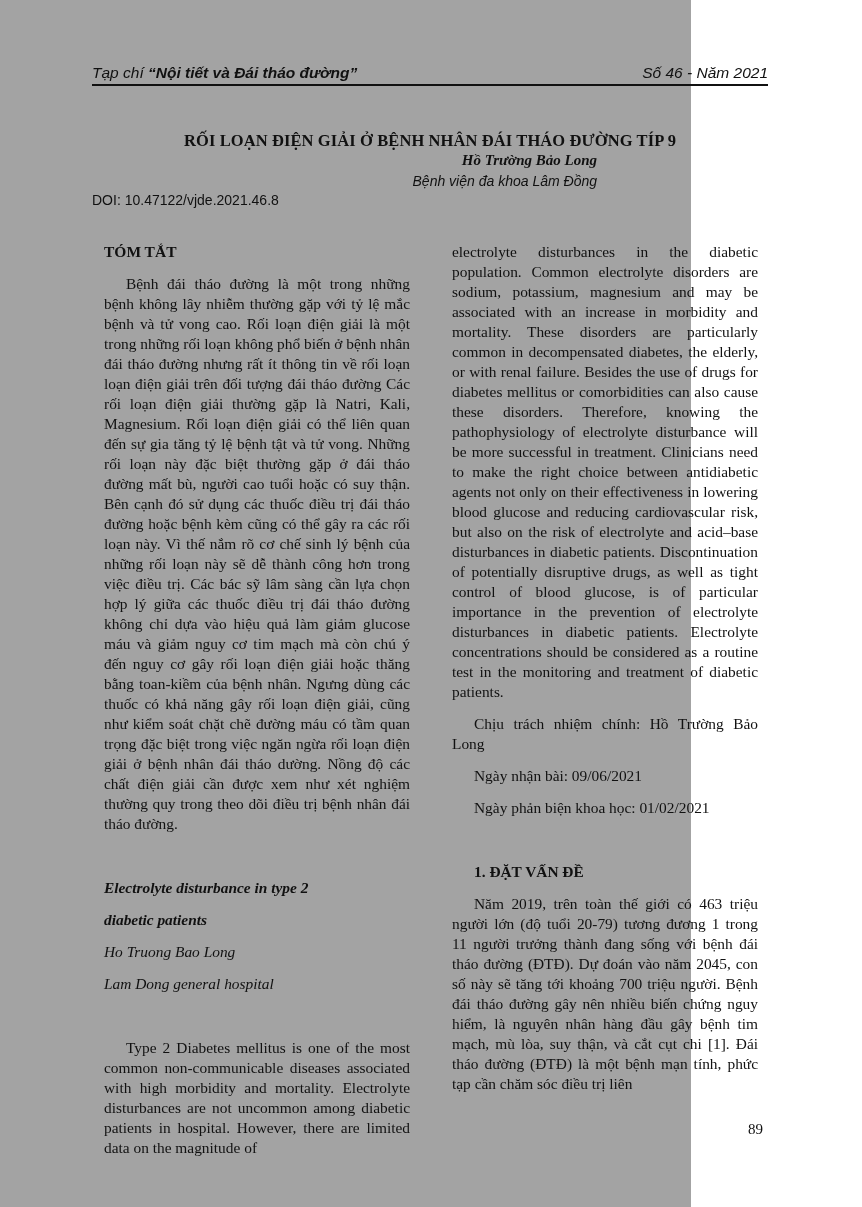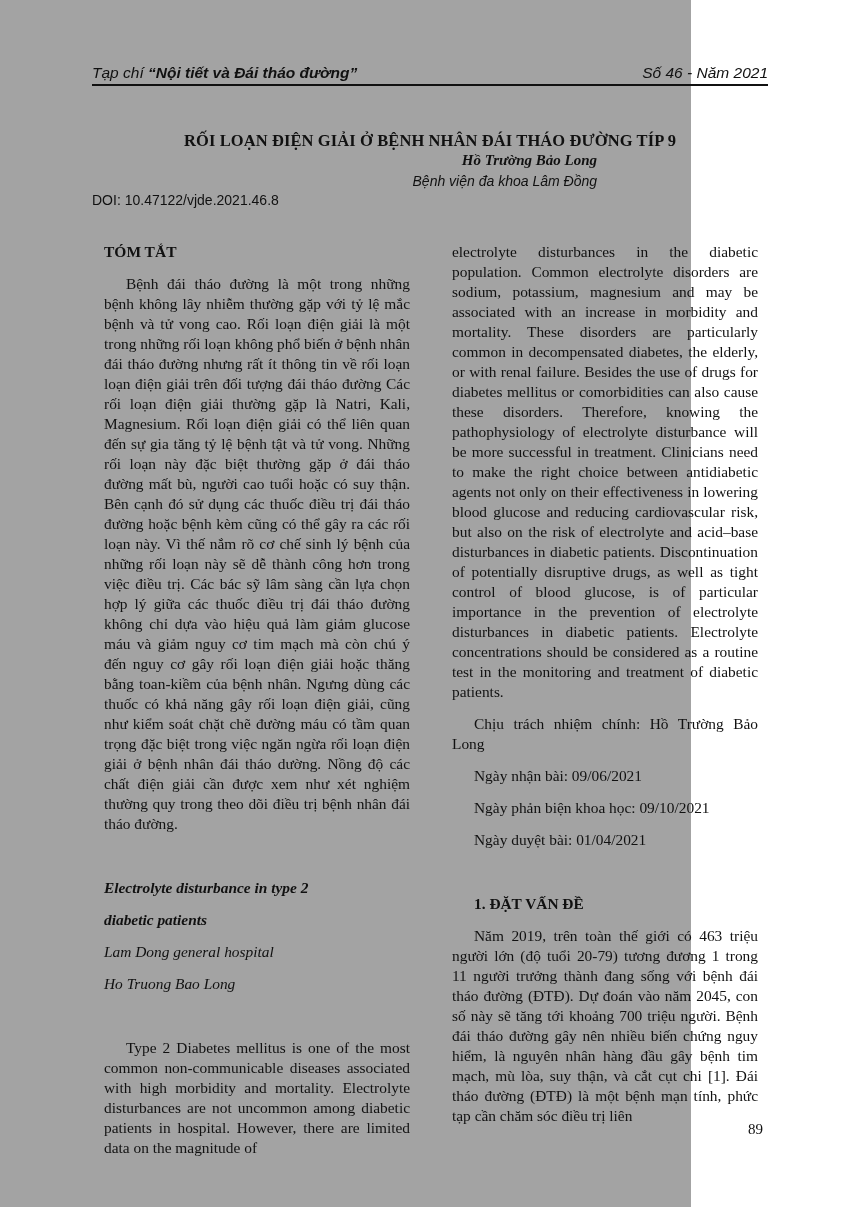--- a/index.html
+++ b/index.html
@@ -68,32 +68,31 @@
   <div class="affil">Bệnh viện đa khoa Lâm Đồng</div>
   <div class="doi">DOI: 10.47122/vjde.2021.46.8</div>
 
   <div class="col left">
     <p class="heading-center">TÓM TẮT</p>
     <p class="indent">Bệnh đái tháo đường là một trong những bệnh không lây nhiễm thường gặp với tỷ lệ mắc bệnh và tử vong cao. Rối loạn điện giải là một trong những rối loạn không phổ biến ở bệnh nhân đái tháo đường nhưng rất ít thông tin về rối loạn loạn điện giải trên đối tượng đái tháo đường Các rối loạn điện giải thường gặp là Natri, Kali, Magnesium. Rối loạn điện giải có thể liên quan đến sự gia tăng tỷ lệ bệnh tật và tử vong. Những rối loạn này đặc biệt thường gặp ở đái tháo đường mất bù, người cao tuổi hoặc có suy thận. Bên cạnh đó sử dụng các thuốc điều trị đái tháo đường hoặc bệnh kèm cũng có thể gây ra các rối loạn này. Vì thế nắm rõ cơ chế sinh lý bệnh của những rối loạn này sẽ dễ thành công hơn trong việc điều trị. Các bác sỹ lâm sàng cần lựa chọn hợp lý giữa các thuốc điều trị đái tháo đường không chỉ dựa vào hiệu quả làm giảm glucose máu và giảm nguy cơ tim mạch mà còn chú ý đến nguy cơ gây rối loạn điện giải hoặc thăng bằng toan-kiềm của bệnh nhân. Ngưng dùng các thuốc có khả năng gây rối loạn điện giải, cũng như kiểm soát chặt chẽ đường máu có tầm quan trọng đặc biệt trong việc ngăn ngừa rối loạn điện giải ở bệnh nhân đái tháo dường. Nồng độ các chất điện giải cần được xem như xét nghiệm thường quy trong theo dõi điều trị bệnh nhân đái tháo đường.</p>
 
     <div style="height:20px"></div>
     <p class="abstract-subtitle">Electrolyte disturbance in type 2</p>
     <p class="abstract-subtitle">diabetic patients</p>
+    <p class="abstract-author">Ho Truong Bao Long</p>
     <p class="abstract-author">Lam Dong general hospital</p>
-    <p class="abstract-author">Ho Truong Bao Long</p>
     <div style="height:20px"></div>
     <p class="indent">Type 2 Diabetes mellitus is one of the most common non-communicable diseases associated with high morbidity and mortality. Electrolyte disturbances are not uncommon among diabetic patients in hospital. However, there are limited data on the magnitude of</p>
   </div>
 
   <div class="col right">
     <p>electrolyte disturbances in the diabetic population. Common electrolyte disorders are sodium, potassium, magnesium and may be associated with an increase in morbidity and mortality. These disorders are particularly common in decompensated diabetes, the elderly, or with renal failure. Besides the use of drugs for diabetes mellitus or comorbidities can also cause these disorders. Therefore, knowing the pathophysiology of electrolyte disturbance will be more successful in treatment. Clinicians need to make the right choice between antidiabetic agents not only on their effectiveness in lowering blood glucose and reducing cardiovascular risk, but also on the risk of electrolyte and acid–base disturbances in diabetic patients. Discontinuation of potentially disruptive drugs, as well as tight control of blood glucose, is of particular importance in the prevention of electrolyte disturbances in diabetic patients. Electrolyte concentrations should be considered as a routine test in the monitoring and treatment of diabetic patients.</p>
     <p class="indent">Chịu trách nhiệm chính: Hồ Trường Bảo Long</p>
     <p class="meta-line">Ngày nhận bài: 09/06/2021</p>
-    <p class="meta-line">Ngày phản biện khoa học: 09/10/2021</p>
-    <p class="meta-line">Ngày duyệt bài: 01/04/2021</p>
+    <p class="meta-line">Ngày phản biện khoa học: 01/02/2021</p>
 
     <div style="height:20px"></div>
     <p class="section-heading">1. ĐẶT VẤN ĐỀ</p>
     <p class="indent">Năm 2019, trên toàn thế giới có 463 triệu người lớn (độ tuổi 20-79) tương đương 1 trong 11 người trưởng thành đang sống với bệnh đái tháo đường (ĐTĐ). Dự đoán vào năm 2045, con số này sẽ tăng tới khoảng 700 triệu người. Bệnh đái tháo đường gây nên nhiều biến chứng nguy hiểm, là nguyên nhân hàng đầu gây bệnh tim mạch, mù lòa, suy thận, và cắt cụt chi [1]. Đái tháo đường (ĐTĐ) là một bệnh mạn tính, phức tạp cần chăm sóc điều trị liên</p>
   </div>
 
   <div class="page-number">89</div>
 </div>
 
 </body></html>

